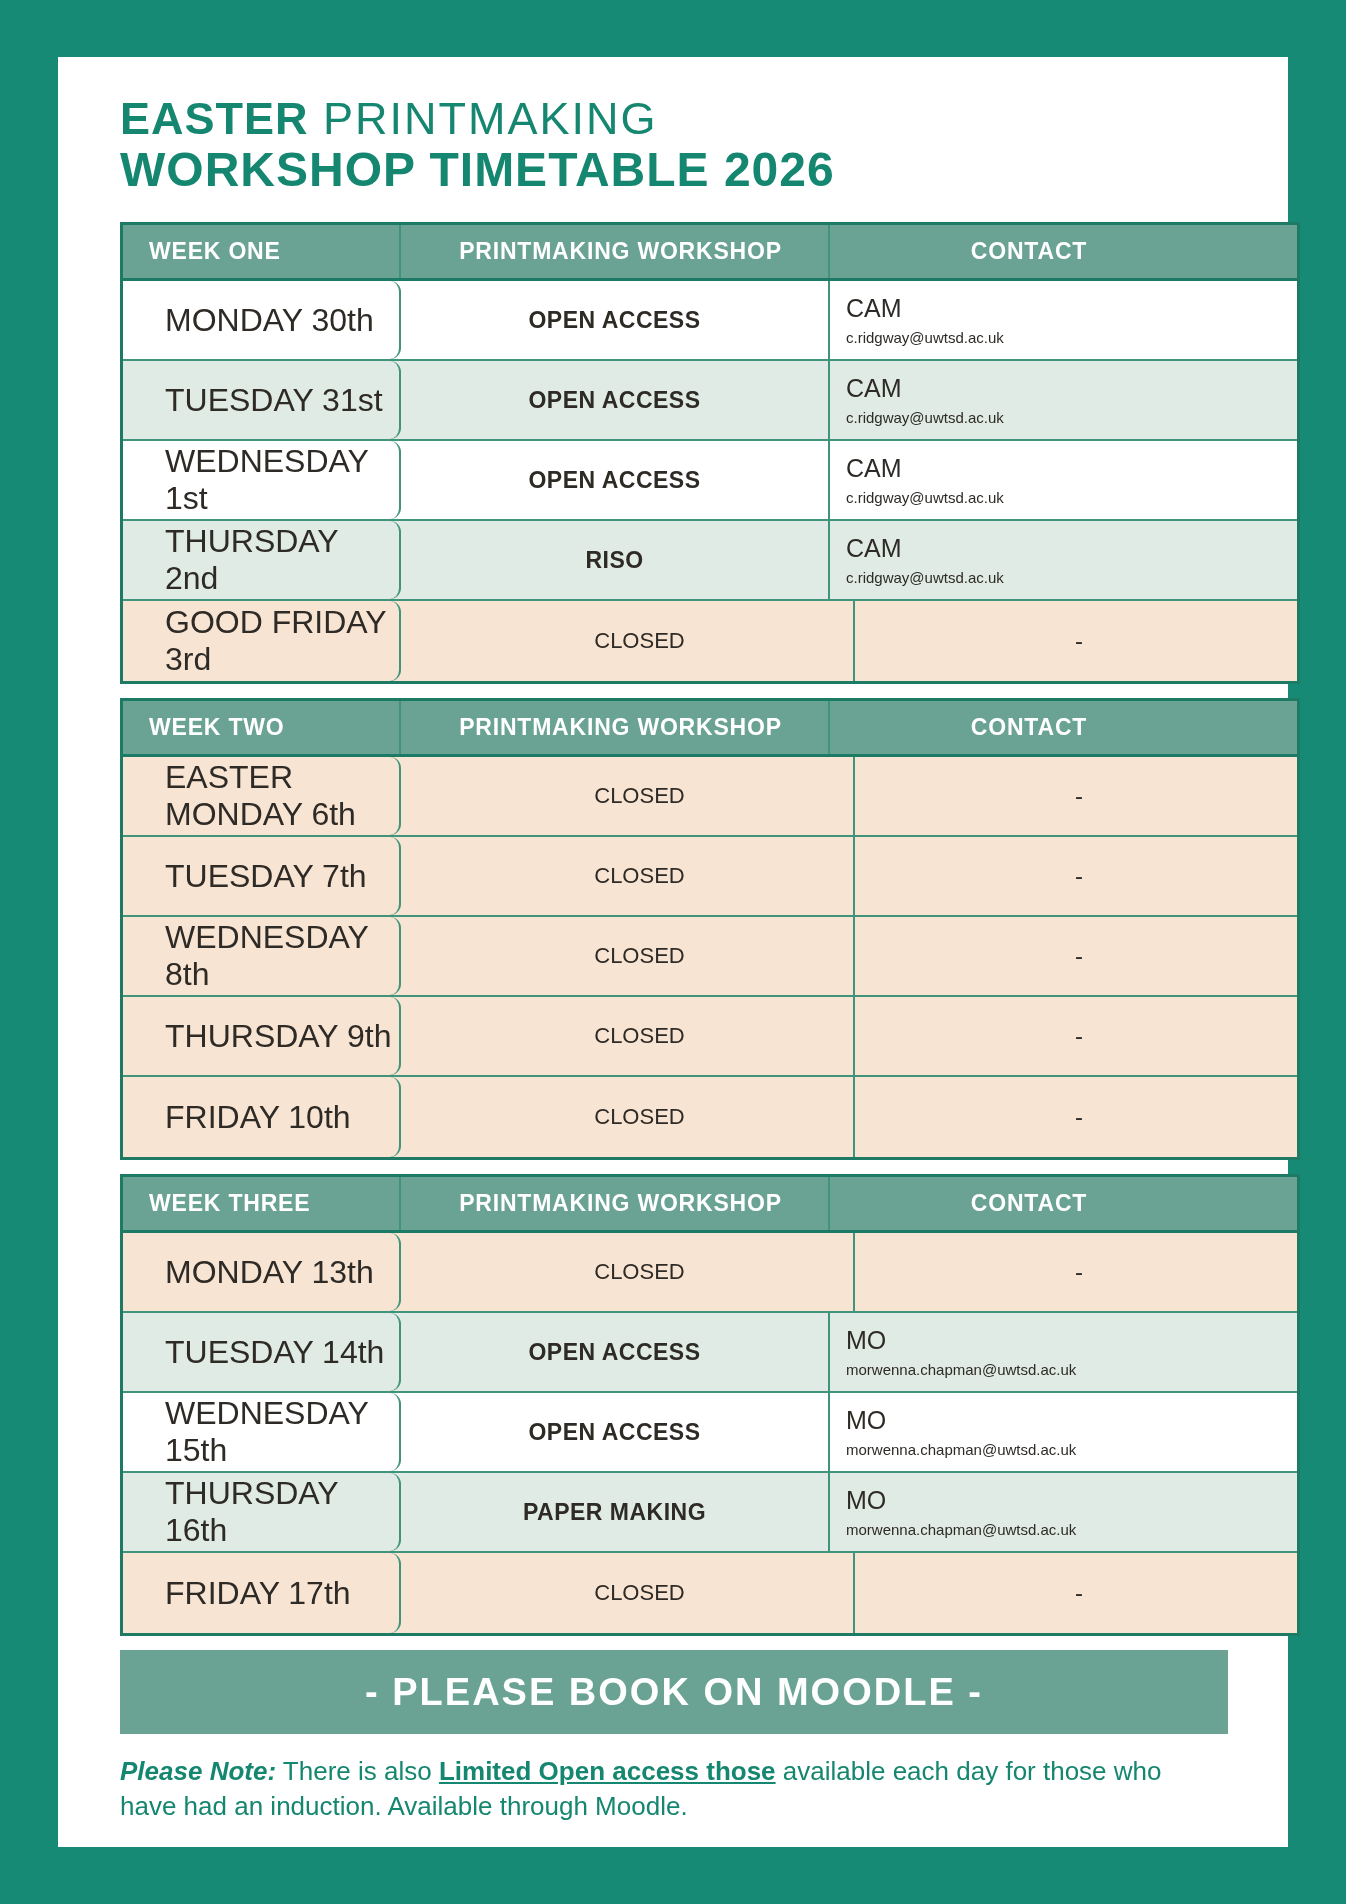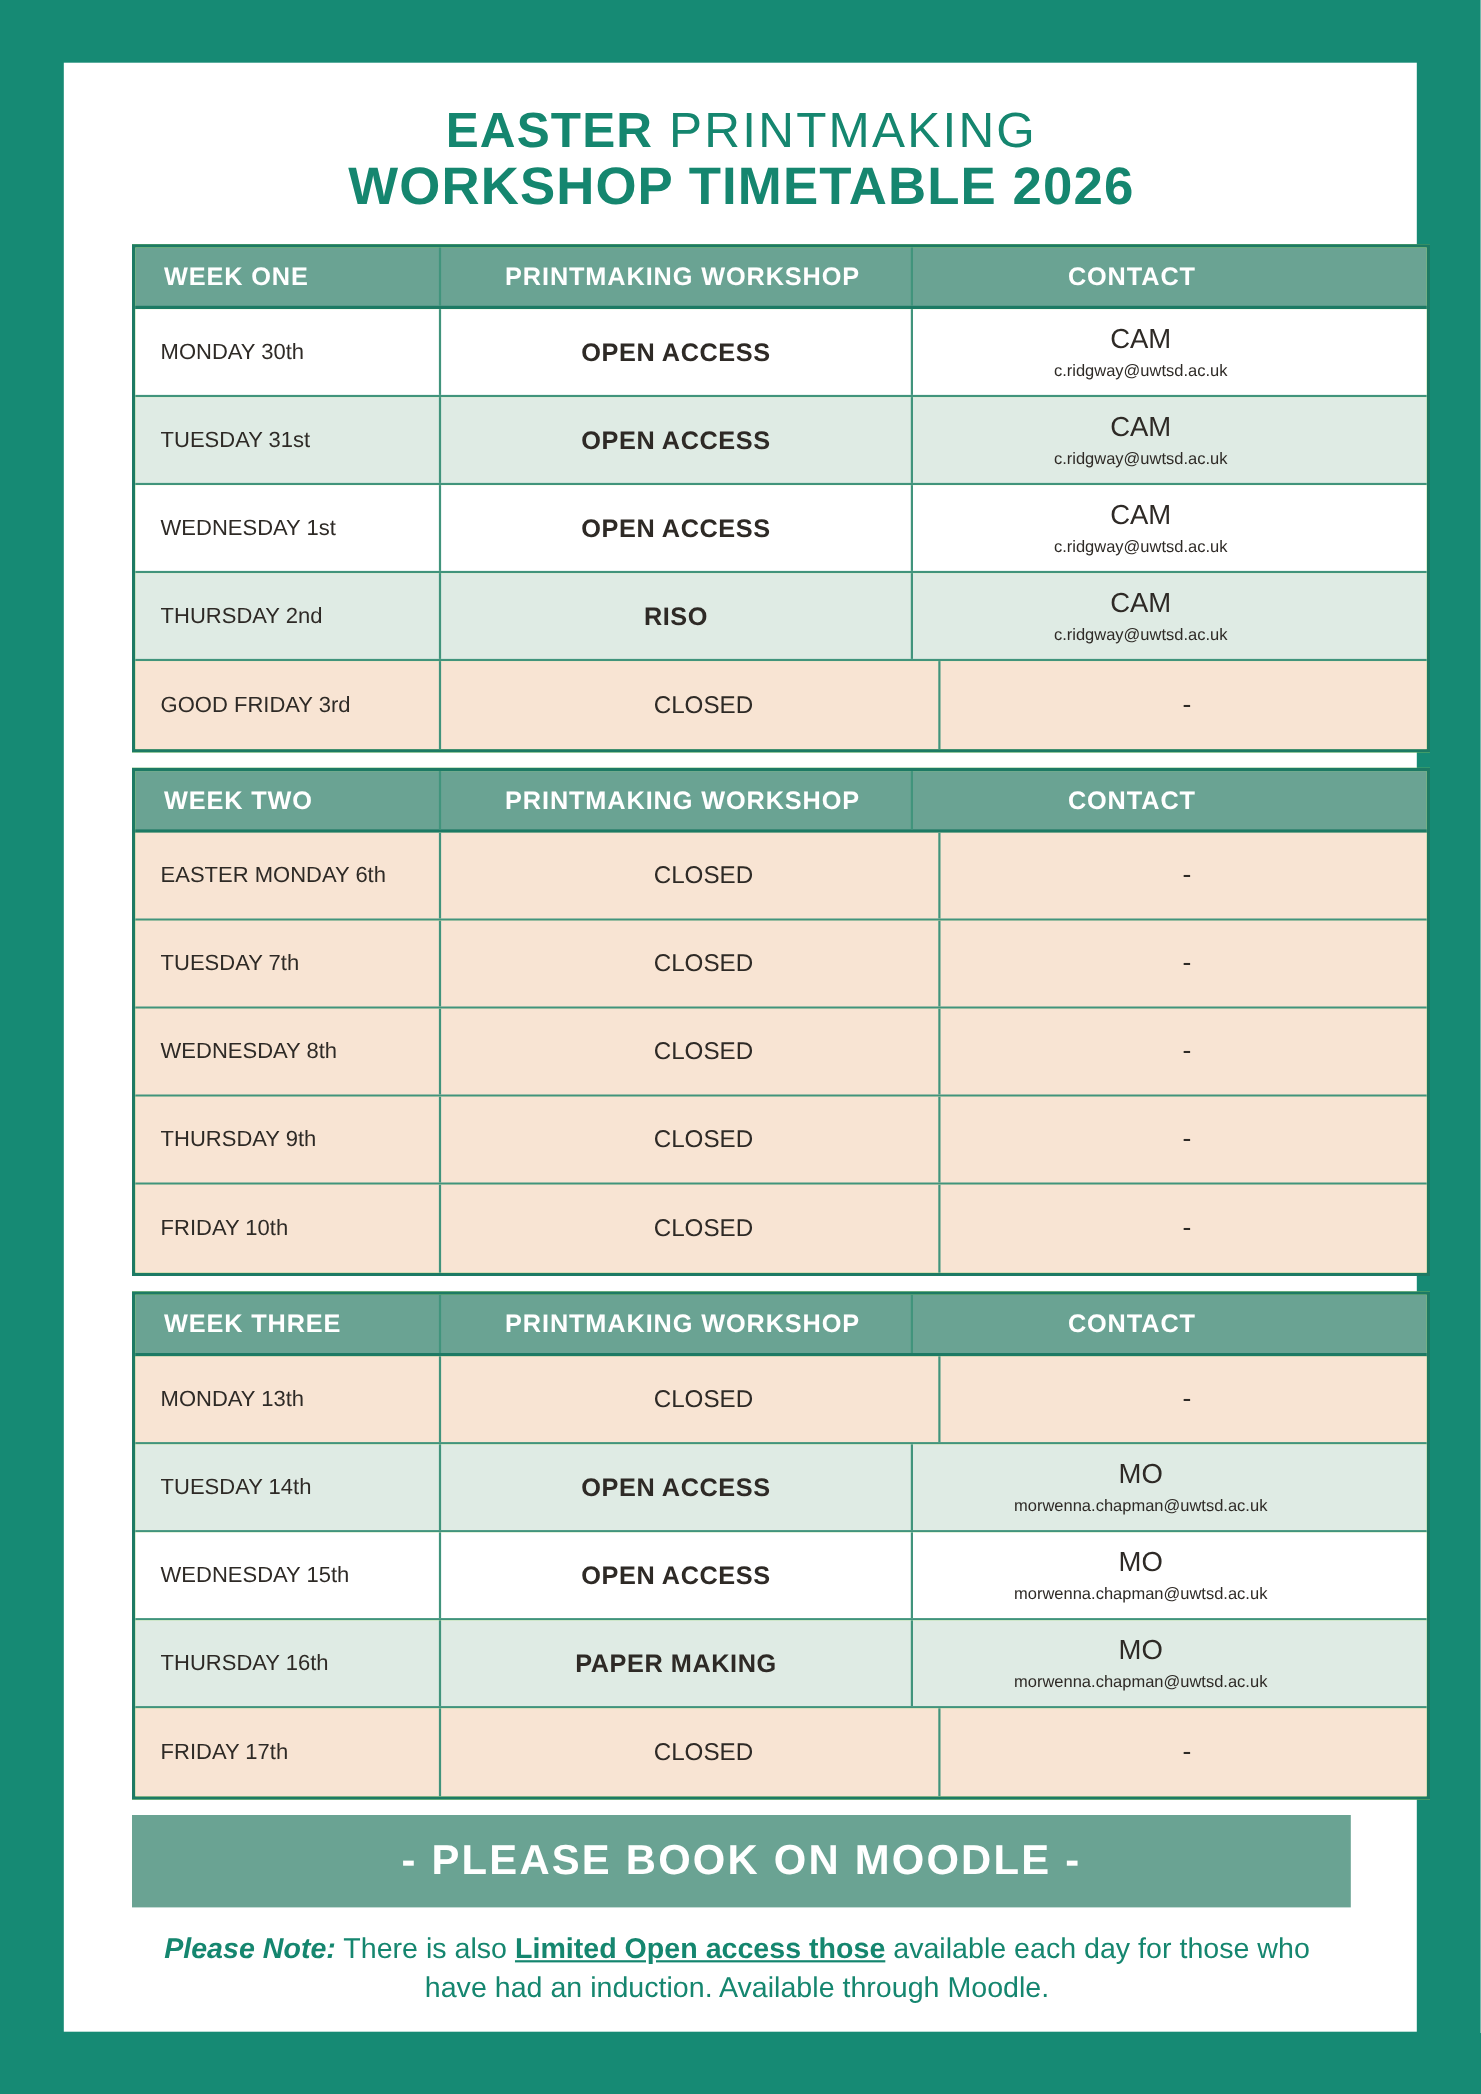--- a/index.html
+++ b/index.html
@@ -19,21 +19,20 @@
     background:var(--frame);
     font-family:"Liberation Sans", sans-serif;
     position:relative;
     overflow:hidden;
   }
   .page{
     position:absolute;
     left:58px; top:57px; right:58px; bottom:57px;
     background:#ffffff;
     padding:38px 60px 30px 62px;
-    text-align:center;
   }
   
   .title-block{margin-bottom:26px;}
   .title-line1{
     color:var(--title);
     font-size:45px;
     letter-spacing:2px;
     line-height:1.08;
     font-weight:400;
   }
@@ -75,24 +74,25 @@
     grid-template-columns:278px 429px 398px;
     height:80px;
     border-bottom:2px solid var(--grid);
   }
   .tt-row:last-child{border-bottom:none;}
   .bg-white{background:var(--row-white);}
   .bg-green{background:var(--row-green);}
   .bg-peach{background:var(--row-peach);gap:25px;}
   .cell-day{
     display:flex;align-items:center;
-    padding-left:23px;
-    font-size:20px;
+    padding-left:42px;
+    font-size:32px;
     color:var(--ink);
     border-right:2px solid var(--grid);
+    border-radius:11px;
   }
   .cell-workshop{
     display:flex;align-items:center;justify-content:center;
     font-size:22px;
     color:var(--ink);
     border-right:2px solid var(--grid);
   }
   .cell-workshop.bold{font-weight:800;letter-spacing:0.5px;font-size:23px;}
   .cell-contact{
     display:flex;flex-direction:column;justify-content:center;

